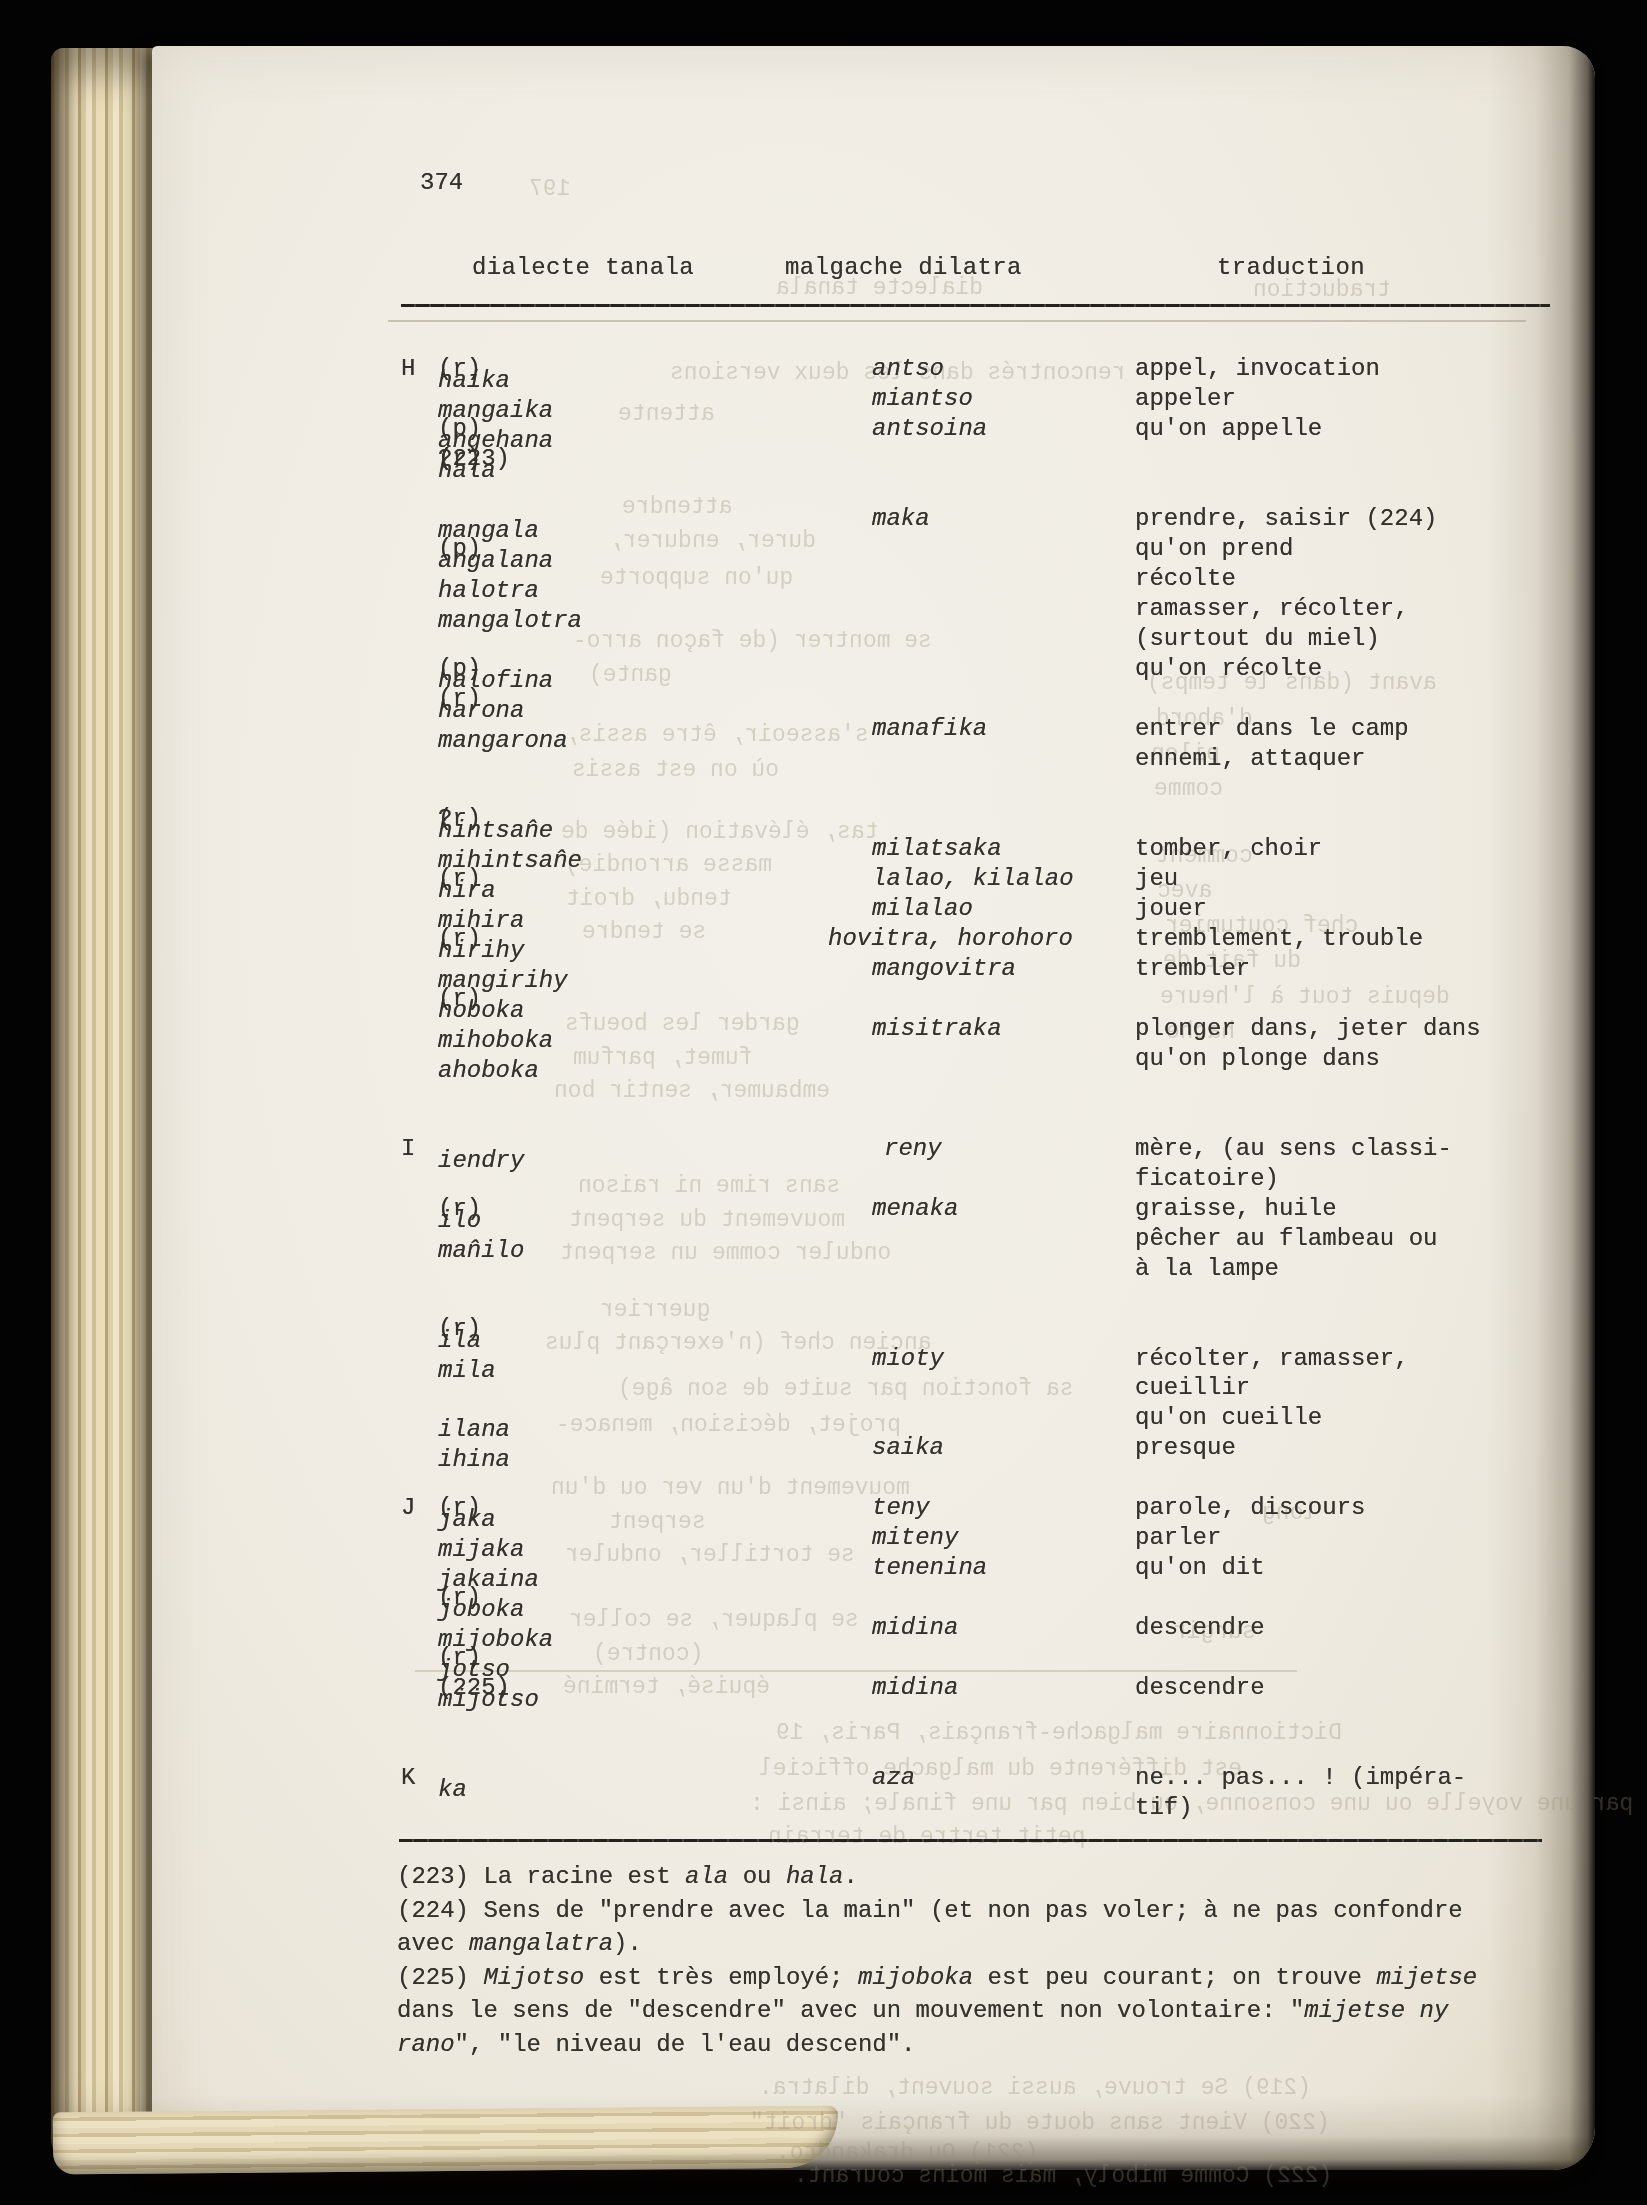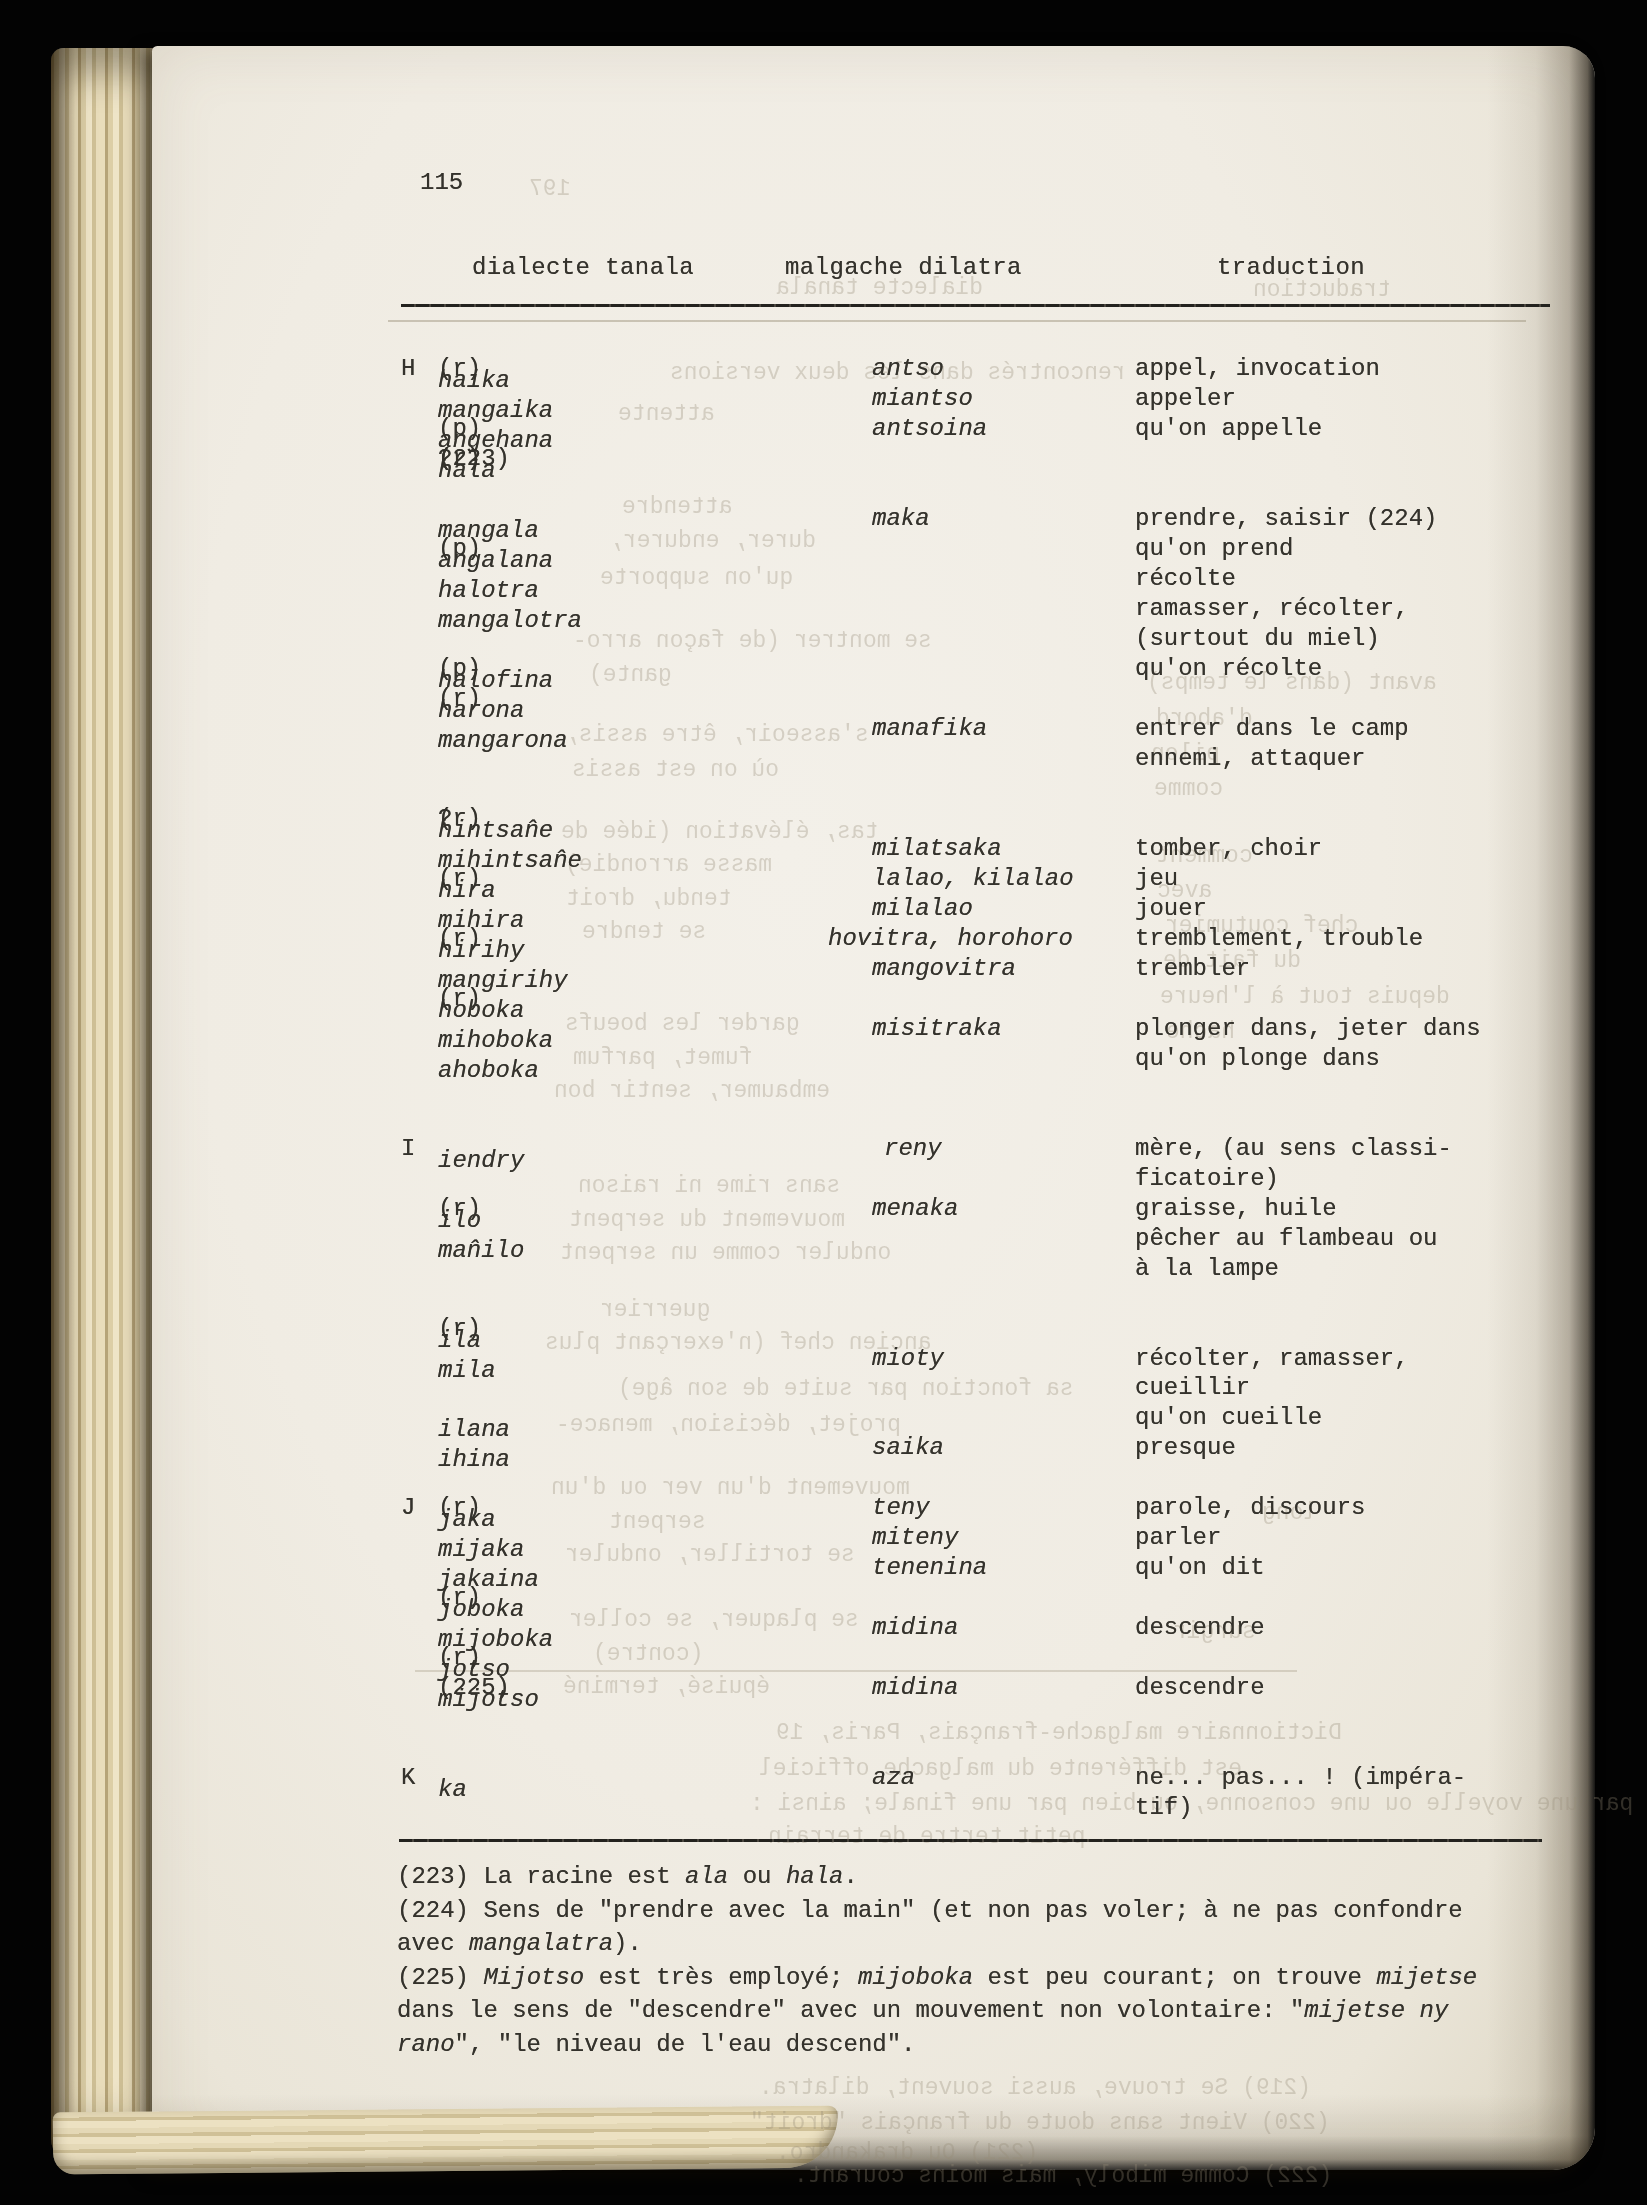--- a/index.html
+++ b/index.html
@@ -55,21 +55,21 @@
 <body>
 
 <div class="stage">
   <div class="edge-stack"></div>
   <div class="page"></div>
   <div class="bottom-stack"></div>
 
   <div class="tl">
     <div id="ghosts"><div class="g" style="left: 529px; top: 176px;">197</div><div class="g" style="left: 776px; top: 275px;">dialecte tanala</div><div class="g" style="left: 1253px; top: 277px;">traduction</div><div class="g" style="left: 670px; top: 360px;">rencontrés dans les deux versions</div><div class="g" style="left: 618px; top: 401px;">attente</div><div class="g" style="left: 622px; top: 494px;">attendre</div><div class="g" style="left: 609px; top: 528px;">durer, endurer,</div><div class="g" style="left: 600px; top: 565px;">qu'on supporte</div><div class="g" style="left: 573px; top: 628px;">se montrer (de façon arro-</div><div class="g" style="left: 589px; top: 662px;">gante)</div><div class="g" style="left: 565px; top: 722px;">s'asseoir, être assis,</div><div class="g" style="left: 572px; top: 757px;">où on est assis</div><div class="g" style="left: 561px; top: 819px;">tas, élévation (idée de</div><div class="g" style="left: 565px; top: 852px;">masse arrondie)</div><div class="g" style="left: 566px; top: 886px;">tendu, droit</div><div class="g" style="left: 582px; top: 919px;">se tendre</div><div class="g" style="left: 565px; top: 1011px;">garder les boeufs</div><div class="g" style="left: 573px; top: 1045px;">fumet, parfum</div><div class="g" style="left: 554px; top: 1078px;">embaumer, sentir bon</div><div class="g" style="left: 578px; top: 1173px;">sans rime ni raison</div><div class="g" style="left: 569px; top: 1207px;">mouvement du serpent</div><div class="g" style="left: 560px; top: 1240px;">onduler comme un serpent</div><div class="g" style="left: 600px; top: 1297px;">guerrier</div><div class="g" style="left: 545px; top: 1330px;">ancien chef (n'exerçant plus</div><div class="g" style="left: 618px; top: 1376px;">sa fonction par suite de son âge)</div><div class="g" style="left: 556px; top: 1412px;">projet, décision, menace-</div><div class="g" style="left: 551px; top: 1475px;">mouvement d'un ver ou d'un</div><div class="g" style="left: 609px; top: 1509px;">serpent</div><div class="g" style="left: 565px; top: 1542px;">se tortiller, onduler</div><div class="g" style="left: 569px; top: 1607px;">se plaquer, se coller</div><div class="g" style="left: 593px; top: 1641px;">(contre)</div><div class="g" style="left: 563px; top: 1674px;">épuisé, terminé</div><div class="g" style="left: 1147px; top: 670px;">avant (dans le temps)</div><div class="g" style="left: 1156px; top: 706px;">d'abord</div><div class="g" style="left: 1151px; top: 741px;">pilon</div><div class="g" style="left: 1154px; top: 776px;">comme</div><div class="g" style="left: 1156px; top: 843px;">comment</div><div class="g" style="left: 1157px; top: 878px;">avec</div><div class="g" style="left: 1165px; top: 913px;">chef coutumier</div><div class="g" style="left: 1163px; top: 948px;">du fait de</div><div class="g" style="left: 1160px; top: 984px;">depuis tout à l'heure</div><div class="g" style="left: 1166px; top: 1019px;">hache</div><div class="g" style="left: 1262px; top: 1500px;">long</div><div class="g" style="left: 1173px; top: 1619px;">surgir</div><div class="g" style="left: 776px; top: 1720px;">Dictionnaire malgache-français, Paris, 19</div><div class="g" style="left: 759px; top: 1756px;">est différente du malgache officiel</div><div class="g" style="left: 750px; top: 1791px;">par une voyelle ou une consonne, ou bien par une finale; ainsi :</div><div class="g" style="left: 768px; top: 1824px;">petit tertre de terrain</div><div class="g" style="left: 759px; top: 2075px;">(219) Se trouve, aussi souvent, dilatra.</div><div class="g" style="left: 750px; top: 2110px;">(220) Vient sans doute du français "droit"</div><div class="g" style="left: 776px; top: 2140px;">(221) Ou drakandro.</div><div class="g" style="left: 794px; top: 2163px;">(222) Comme miboly, mais moins courant.</div></div>
 
-    <div class="pageno ink">115</div>
+    <div class="pageno ink">374</div>
 
     <div class="hdr h1">dialecte tanala</div>
     <div class="hdr h2">malgache dilatra</div>
     <div class="hdr h3">traduction</div>
 
     <div class="rule rule-top"></div>
     <div class="grule" style="left:388px;top:320px;width:1138px;"></div>
     <div class="grule" style="left:415px;top:1670px;width:882px;opacity:.3;"></div>
 
     <div id="rows"><div class="trow" style="top: 355px;"><span class="cl rm">H</span><span class="ct"><span class="it">haika </span><span class="rm">(r)</span></span><span class="cm" style="left: 872px;">antso</span><span class="cf rm">appel, invocation</span></div><div class="trow" style="top: 385px;"><span class="ct"><span class="it">mangaika</span></span><span class="cm" style="left: 872px;">miantso</span><span class="cf rm">appeler</span></div><div class="trow" style="top: 415px;"><span class="ct"><span class="it">angehana </span><span class="rm">(p)</span></span><span class="cm" style="left: 872px;">antsoina</span><span class="cf rm">qu'on appelle</span></div><div class="trow" style="top: 445px;"><span class="ct"><span class="it">hala </span><span class="rm">?</span><span class="it"> </span><span class="rm">(r)</span><span class="it"> </span><span class="rm">(223)</span></span></div><div class="trow" style="top: 505px;"><span class="ct"><span class="it">mangala</span></span><span class="cm" style="left: 872px;">maka</span><span class="cf rm">prendre, saisir (224)</span></div><div class="trow" style="top: 535px;"><span class="ct"><span class="it">angalana </span><span class="rm">(p)</span></span><span class="cf rm">qu'on prend</span></div><div class="trow" style="top: 565px;"><span class="ct"><span class="it">halotra</span></span><span class="cf rm">récolte</span></div><div class="trow" style="top: 595px;"><span class="ct"><span class="it">mangalotra</span></span><span class="cf rm">ramasser, récolter,</span></div><div class="trow" style="top: 625px;"><span class="cf rm">(surtout du miel)</span></div><div class="trow" style="top: 655px;"><span class="ct"><span class="it">halofina </span><span class="rm">(p)</span></span><span class="cf rm">qu'on récolte</span></div><div class="trow" style="top: 685px;"><span class="ct"><span class="it">harona </span><span class="rm">(r)</span></span></div><div class="trow" style="top: 715px;"><span class="ct"><span class="it">mangarona</span></span><span class="cm" style="left: 872px;">manafika</span><span class="cf rm">entrer dans le camp</span></div><div class="trow" style="top: 745px;"><span class="cf rm">ennemi, attaquer</span></div><div class="trow" style="top: 805px;"><span class="ct"><span class="it">hintsan̂e </span><span class="rm">?</span><span class="it"> </span><span class="rm">(r)</span></span></div><div class="trow" style="top: 835px;"><span class="ct"><span class="it">mihintsan̂e</span></span><span class="cm" style="left: 872px;">milatsaka</span><span class="cf rm">tomber, choir</span></div><div class="trow" style="top: 865px;"><span class="ct"><span class="it">hira </span><span class="rm">(r)</span></span><span class="cm" style="left: 872px;">lalao, kilalao</span><span class="cf rm">jeu</span></div><div class="trow" style="top: 895px;"><span class="ct"><span class="it">mihira</span></span><span class="cm" style="left: 872px;">milalao</span><span class="cf rm">jouer</span></div><div class="trow" style="top: 925px;"><span class="ct"><span class="it">hirihy </span><span class="rm">(r)</span></span><span class="cm" style="left: 828px;">hovitra, horohoro</span><span class="cf rm">tremblement, trouble</span></div><div class="trow" style="top: 955px;"><span class="ct"><span class="it">mangirihy</span></span><span class="cm" style="left: 872px;">mangovitra</span><span class="cf rm">trembler</span></div><div class="trow" style="top: 985px;"><span class="ct"><span class="it">hoboka </span><span class="rm">(r)</span></span></div><div class="trow" style="top: 1015px;"><span class="ct"><span class="it">mihoboka</span></span><span class="cm" style="left: 872px;">misitraka</span><span class="cf rm">plonger dans, jeter dans</span></div><div class="trow" style="top: 1045px;"><span class="ct"><span class="it">ahoboka</span></span><span class="cf rm">qu'on plonge dans</span></div><div class="trow" style="top: 1135px;"><span class="cl rm">I</span><span class="ct"><span class="it">iendry</span></span><span class="cm" style="left: 884px;">reny</span><span class="cf rm">mère, (au sens classi-</span></div><div class="trow" style="top: 1165px;"><span class="cf rm">ficatoire)</span></div><div class="trow" style="top: 1195px;"><span class="ct"><span class="it">ilo </span><span class="rm">(r)</span></span><span class="cm" style="left: 872px;">menaka</span><span class="cf rm">graisse, huile</span></div><div class="trow" style="top: 1225px;"><span class="ct"><span class="it">man̂ilo</span></span><span class="cf rm">pêcher au flambeau ou</span></div><div class="trow" style="top: 1255px;"><span class="cf rm">à la lampe</span></div><div class="trow" style="top: 1315px;"><span class="ct"><span class="it">ila </span><span class="rm">(r)</span></span></div><div class="trow" style="top: 1345px;"><span class="ct"><span class="it">mila</span></span><span class="cm" style="left: 872px;">mioty</span><span class="cf rm">récolter, ramasser,</span></div><div class="trow" style="top: 1374px;"><span class="cf rm">cueillir</span></div><div class="trow" style="top: 1404px;"><span class="ct"><span class="it">ilana</span></span><span class="cf rm">qu'on cueille</span></div><div class="trow" style="top: 1434px;"><span class="ct"><span class="it">ihina</span></span><span class="cm" style="left: 872px;">saika</span><span class="cf rm">presque</span></div><div class="trow" style="top: 1494px;"><span class="cl rm">J</span><span class="ct"><span class="it">jaka </span><span class="rm">(r)</span></span><span class="cm" style="left: 872px;">teny</span><span class="cf rm">parole, discours</span></div><div class="trow" style="top: 1524px;"><span class="ct"><span class="it">mijaka</span></span><span class="cm" style="left: 872px;">miteny</span><span class="cf rm">parler</span></div><div class="trow" style="top: 1554px;"><span class="ct"><span class="it">jakaina</span></span><span class="cm" style="left: 872px;">tenenina</span><span class="cf rm">qu'on dit</span></div><div class="trow" style="top: 1584px;"><span class="ct"><span class="it">joboka </span><span class="rm">(r)</span></span></div><div class="trow" style="top: 1614px;"><span class="ct"><span class="it">mijoboka</span></span><span class="cm" style="left: 872px;">midina</span><span class="cf rm">descendre</span></div><div class="trow" style="top: 1644px;"><span class="ct"><span class="it">jotso </span><span class="rm">(r)</span></span></div><div class="trow" style="top: 1674px;"><span class="ct"><span class="it">mijotso </span><span class="rm">(225)</span></span><span class="cm" style="left: 872px;">midina</span><span class="cf rm">descendre</span></div><div class="trow" style="top: 1764px;"><span class="cl rm">K</span><span class="ct"><span class="it">ka</span></span><span class="cm" style="left: 872px;">aza</span><span class="cf rm">ne... pas... ! (impéra-</span></div><div class="trow" style="top: 1794px;"><span class="cf rm">tif)</span></div></div>

